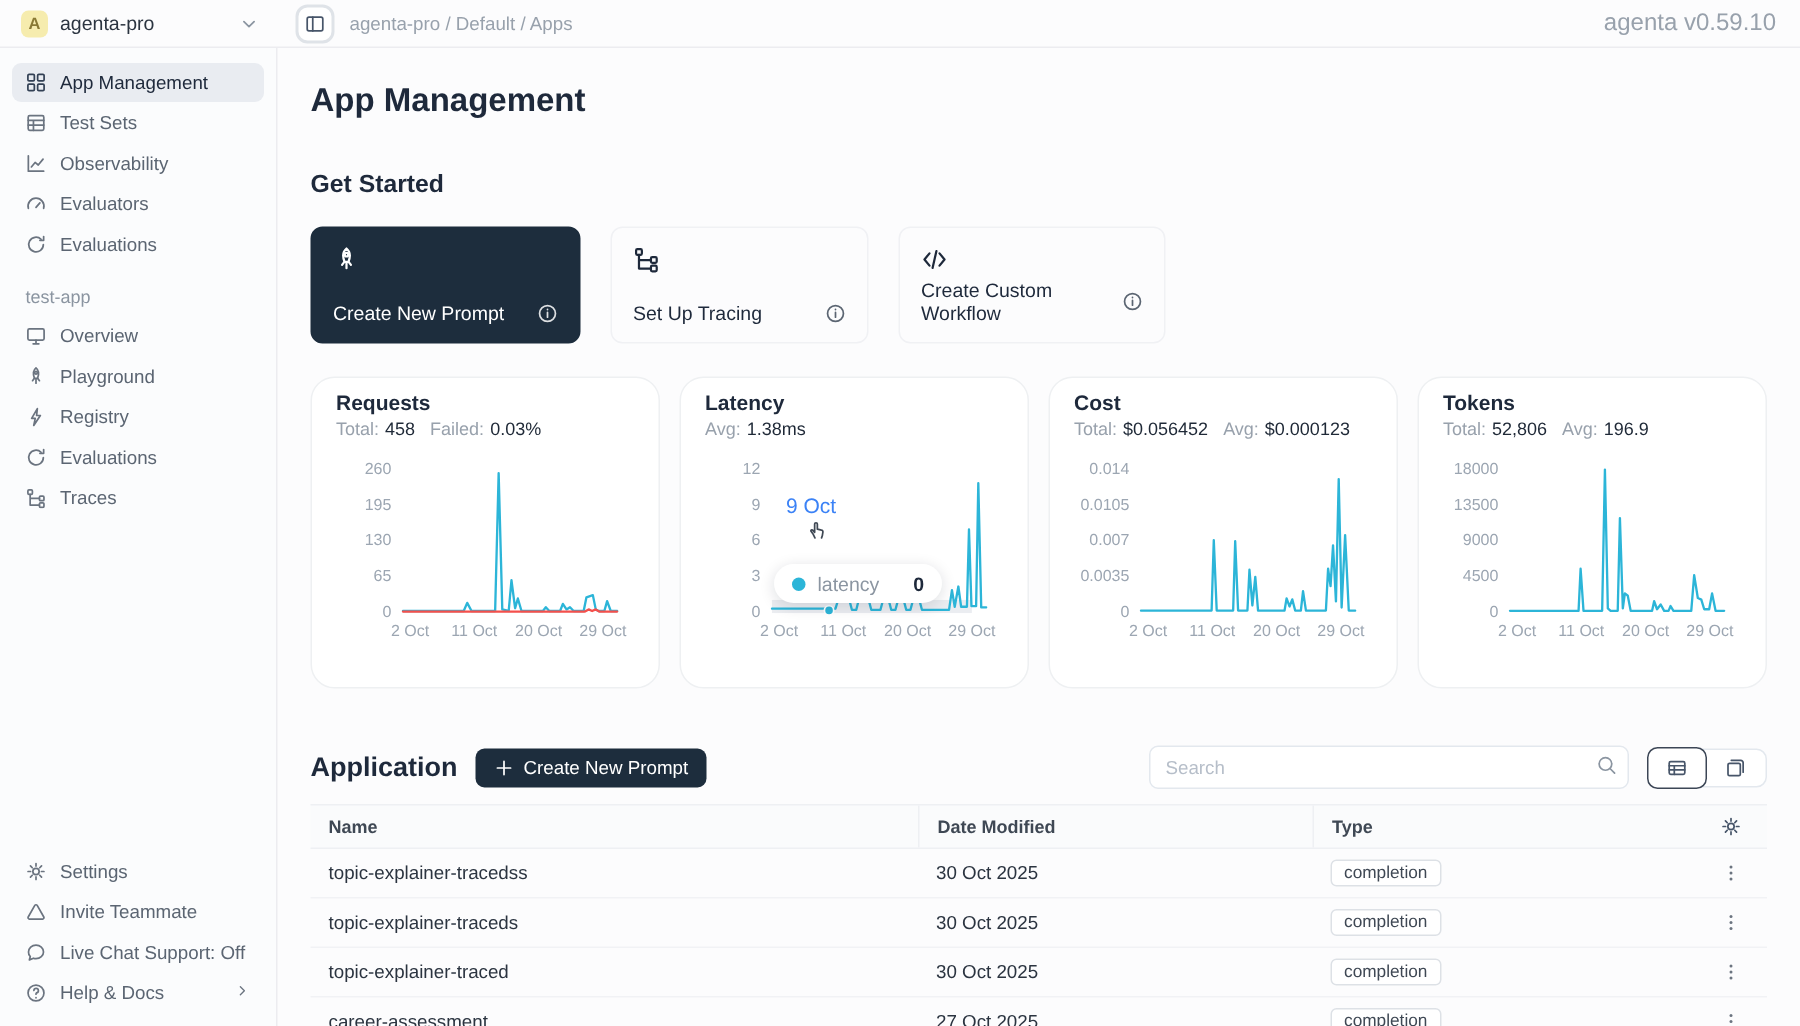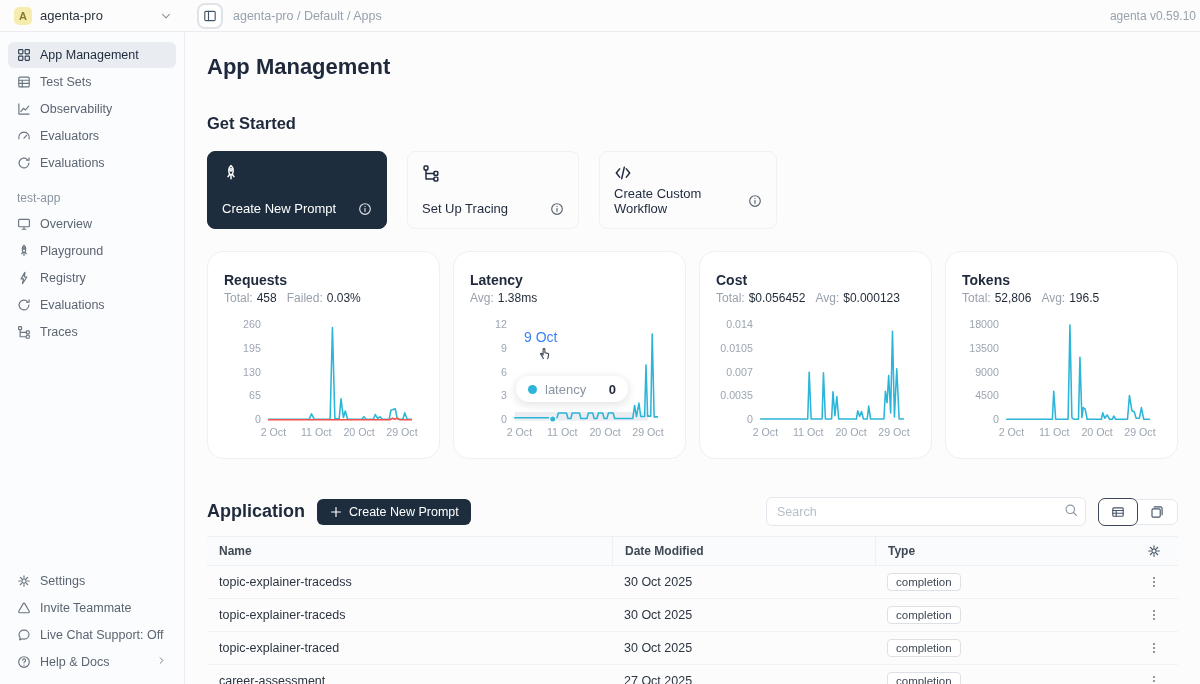--- a/index.html
+++ b/index.html
@@ -8,21 +8,21 @@
   .icon svg, span[data-icon] svg { width:14px; height:14px; display:block; }
 
   
   .topbar { height:32px; display:flex; align-items:center; border-bottom:1px solid #ececf0; background:#fcfcfd; }
   .ws { width:185px; flex:none; display:flex; align-items:center; gap:8px; padding:0 12px 0 14px; }
   .avatar { width:18px; height:18px; border-radius:5px; background:#f6ecae; color:#8a7a35; font-size:11px; font-weight:700; display:flex; align-items:center; justify-content:center; flex:none; }
   .ws-name { font-size:13px; font-weight:500; color:#2b3440; }
   .ws-chev { margin-left:auto; color:#8b95a1; } .ws-chev svg{width:12px;height:12px;}
   .tb-toggle { margin-left:12px; width:26px; height:26px; border:2px solid #dfe3e8; border-radius:8px; background:#fff; display:flex; align-items:center; justify-content:center; color:#475569; }
   .crumb { margin-left:10px; font-size:12.5px; color:#98a1ac; }
-  .version { margin-left:auto; padding-right:4px; font-size:12px; color:#98a1ac; }
+  .version { margin-left:auto; padding-right:16px; font-size:16px; color:#98a1ac; }
 
   
   .body { display:flex; height:652px; }
   .sidebar { width:185px; flex:none; border-right:1px solid #ececf0; background:#fbfcfd; display:flex; flex-direction:column; padding:10px 8px 8px; }
   .main { flex:1; padding:0 22px; overflow:hidden; }
 
   
   .nav-item { height:26px; display:flex; align-items:center; gap:9px; padding:0 9px; border-radius:6px; color:#5b6572; font-size:12.5px; margin-bottom:1px; cursor:default; }
   .nav-item .nav-icon { color:#6b7480; flex:none; }
   .nav-item.active { background:#e9ecf1; color:#1e293b; }
@@ -40,21 +40,21 @@
   .gs-card { width:180px; height:78px; border-radius:8px; border:1px solid #f0f1f4; padding:12px 14px; display:flex; flex-direction:column; justify-content:space-between; color:#1e293b; background:transparent; cursor:pointer; }
   .gs-card:nth-child(2){ width:172px; } .gs-card:nth-child(3){ width:178px; }
   .gs-card.dark { background:#1d2d3d; border-color:#1d2d3d; color:#fff; }
   .gs-icon svg { width:18px; height:18px; }
   .gs-bottom { display:flex; align-items:center; justify-content:space-between; font-size:13px; font-weight:500; }
   .gs-info { color:#5b6572; } .gs-card.dark .gs-info { color:rgba(255,255,255,.85); }
   .gs-info svg { width:13px; height:13px; }
 
   
   .stats-row { display:grid; grid-template-columns:repeat(4,1fr); gap:13px; margin-top:22px; }
-  .stat-card { position:relative; height:208px; background:#fff; border:1px solid #eef0f2; border-radius:16px; padding:20px 16px 6px; }
+  .stat-card { position:relative; height:208px; background:#fff; border:1px solid #eef0f2; border-radius:16px; padding:8px 16px 6px; }
   .stat-title { font-size:14px; font-weight:600; color:#1e293b; }
   .stat-sub { display:flex; align-items:flex-start; gap:4px; font-size:12px; margin-top:3px; }
   .s-label { color:#98a1ac; } .s-value { color:#1f2937; font-weight:400; margin-right:6px; }
   .chart-wrap { margin-top:6px; }
   .chart { width:100%; display:block; }
   .chart text.tick { font-size:11px; fill:#9ca6b2; font-family:inherit; }
 
   
   .tt-layer { position:absolute; inset:0; pointer-events:none; }
   .tt-date { position:absolute; left:70px; top:77px; font-size:14px; color:#3b82f6; font-weight:500; }
@@ -412,21 +412,21 @@
               <polyline points="46.0,111.3 94.5,111.3 96.0,63.0 98.0,111.3 109.3,111.3 110.7,63.7 112.7,111.3 119.1,111.3 120.5,83.3 122.5,107.8 124.5,88.2 126.4,111.3 144.6,111.3 146.0,102.9 148.0,108.5 149.9,103.6 151.9,111.3 155.8,111.3 157.3,98.0 159.3,111.3 173.0,111.3 174.5,82.6 176.2,94.5 177.9,66.5 179.9,105.0 181.8,21.0 183.8,109.2 186.2,59.5 188.7,111.3 193.1,111.3" fill="none" stroke="#2cb5d8" stroke-width="1.6" stroke-linejoin="round" stroke-linecap="round"></polyline>
             </svg>
           </div>
   </div>
         <div class="stat-card">
     <div class="stat-title">Tokens</div>
     <div class="stat-sub">
             <span class="s-label">Total:</span>
             <span class="s-value">52,806</span>
             <span class="s-label">Avg:</span>
-            <span class="s-value">196.5</span>
+            <span class="s-value">196.9</span>
           </div>
     <div class="chart-wrap">
             <svg class="chart" viewBox="0 0 205 138">
               <text class="tick" x="38" y="115.5" text-anchor="end">0</text>
               <text class="tick" x="38" y="91.0" text-anchor="end">4500</text>
               <text class="tick" x="38" y="66.5" text-anchor="end">9000</text>
               <text class="tick" x="38" y="42.0" text-anchor="end">13500</text>
               <text class="tick" x="38" y="17.5" text-anchor="end">18000</text>
               <text class="tick" x="50.9" y="129" text-anchor="middle">2 Oct</text>
               <text class="tick" x="95.0" y="129" text-anchor="middle">11 Oct</text>

